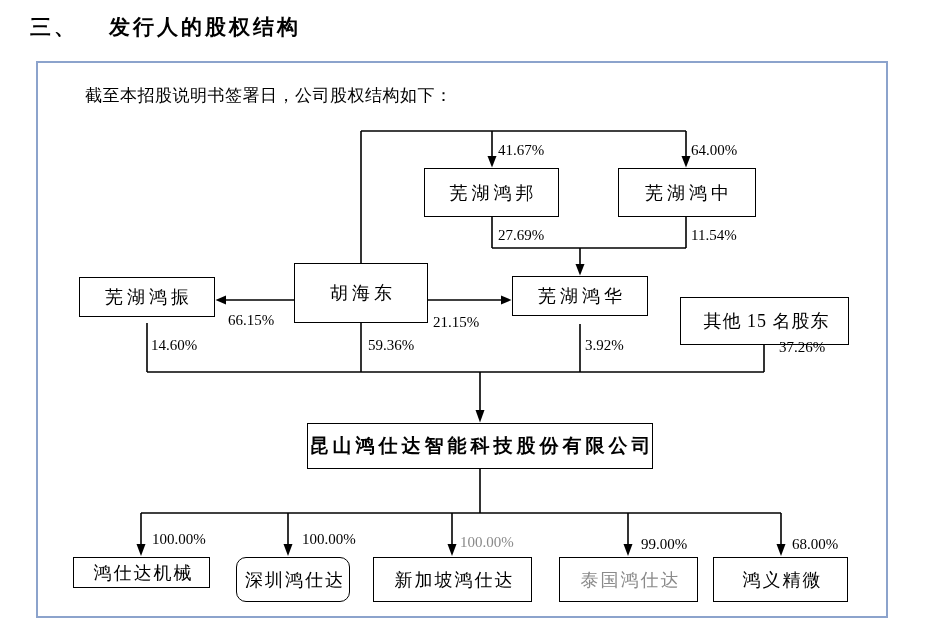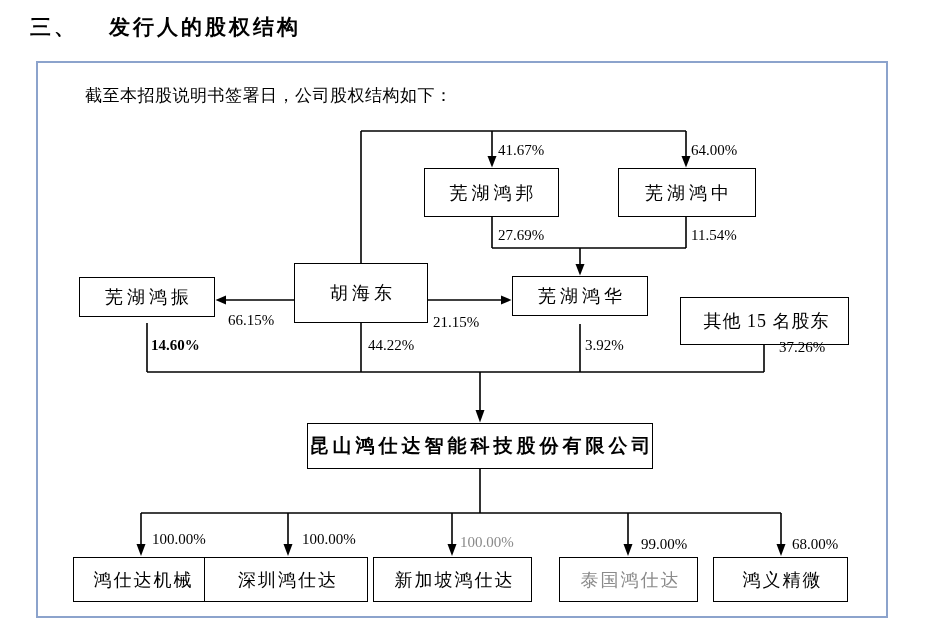--- a/index.html
+++ b/index.html
@@ -28,30 +28,30 @@
   .pct{position:absolute;font-size:15px;white-space:nowrap;}
   .muted{color:#8a8a8a;}
   
   #n-whb{left:424px;top:168px;width:135px;height:49px;}
   #n-whz{left:618px;top:168px;width:138px;height:49px;}
   #n-whzhen{left:79px;top:277px;width:136px;height:40px;}
   #n-hhd{left:294px;top:263px;width:134px;height:60px;}
   #n-whh{left:512px;top:276px;width:136px;height:40px;}
   #n-other{left:680px;top:277px;width:169px;height:48px;letter-spacing:1px;margin-top:20px;}
   #n-company{left:307px;top:423px;width:346px;height:46px;font-weight:bold;}
-  #n-jx{left:73px;top:557px;width:137px;height:45px;letter-spacing:2px;}
-  #n-sz{left:204px;top:557px;width:164px;height:45px;letter-spacing:2px;}
+  #n-jx{left:73px;top:557px;width:137px;height:31px;letter-spacing:2px;}
+  #n-sz{left:236px;top:557px;width:114px;height:45px;letter-spacing:2px;border-radius:10px;}
   #n-sg{left:373px;top:557px;width:159px;height:45px;letter-spacing:2px;}
   #n-th{left:559px;top:557px;width:139px;height:45px;letter-spacing:2px;}
   #n-hy{left:713px;top:557px;width:135px;height:45px;letter-spacing:2px;}
   
   #p0{left:498px;top:142px;}  #p1{left:691px;top:142px;}
   #p2{left:498px;top:227px;}  #p3{left:691px;top:227px;}
   #p4{left:228px;top:312px;}  #p5{left:433px;top:314px;}
-  #p6{left:151px;top:337px;font-weight:bold;}  #p7{left:368px;top:337px;}
+  #p6{left:151px;top:337px;}  #p7{left:368px;top:337px;}
   #p8{left:585px;top:337px;}  #p9{left:779px;top:339px;}
   #p10{left:152px;top:531px;} #p11{left:302px;top:531px;}
   #p12{left:460px;top:534px;} #p13{left:641px;top:536px;}
   #p14{left:792px;top:536px;}
 </style>
 </head>
 <body>
 
 <div class="page">
 
@@ -119,21 +119,21 @@
   <div class="node muted" id="n-th">泰国鸿仕达</div>
   <div class="node" id="n-hy">鸿义精微</div>
 
   <span class="pct" id="p0">41.67%</span>
   <span class="pct" id="p1">64.00%</span>
   <span class="pct" id="p2">27.69%</span>
   <span class="pct" id="p3">11.54%</span>
   <span class="pct" id="p4">66.15%</span>
   <span class="pct" id="p5">21.15%</span>
   <span class="pct" id="p6">14.60%</span>
-  <span class="pct" id="p7">44.22%</span>
+  <span class="pct" id="p7">59.36%</span>
   <span class="pct" id="p8">3.92%</span>
   <span class="pct" id="p9">37.26%</span>
   <span class="pct" id="p10">100.00%</span>
   <span class="pct" id="p11">100.00%</span>
   <span class="pct muted" id="p12">100.00%</span>
   <span class="pct" id="p13">99.00%</span>
   <span class="pct" id="p14">68.00%</span>
 
 </div>
 

